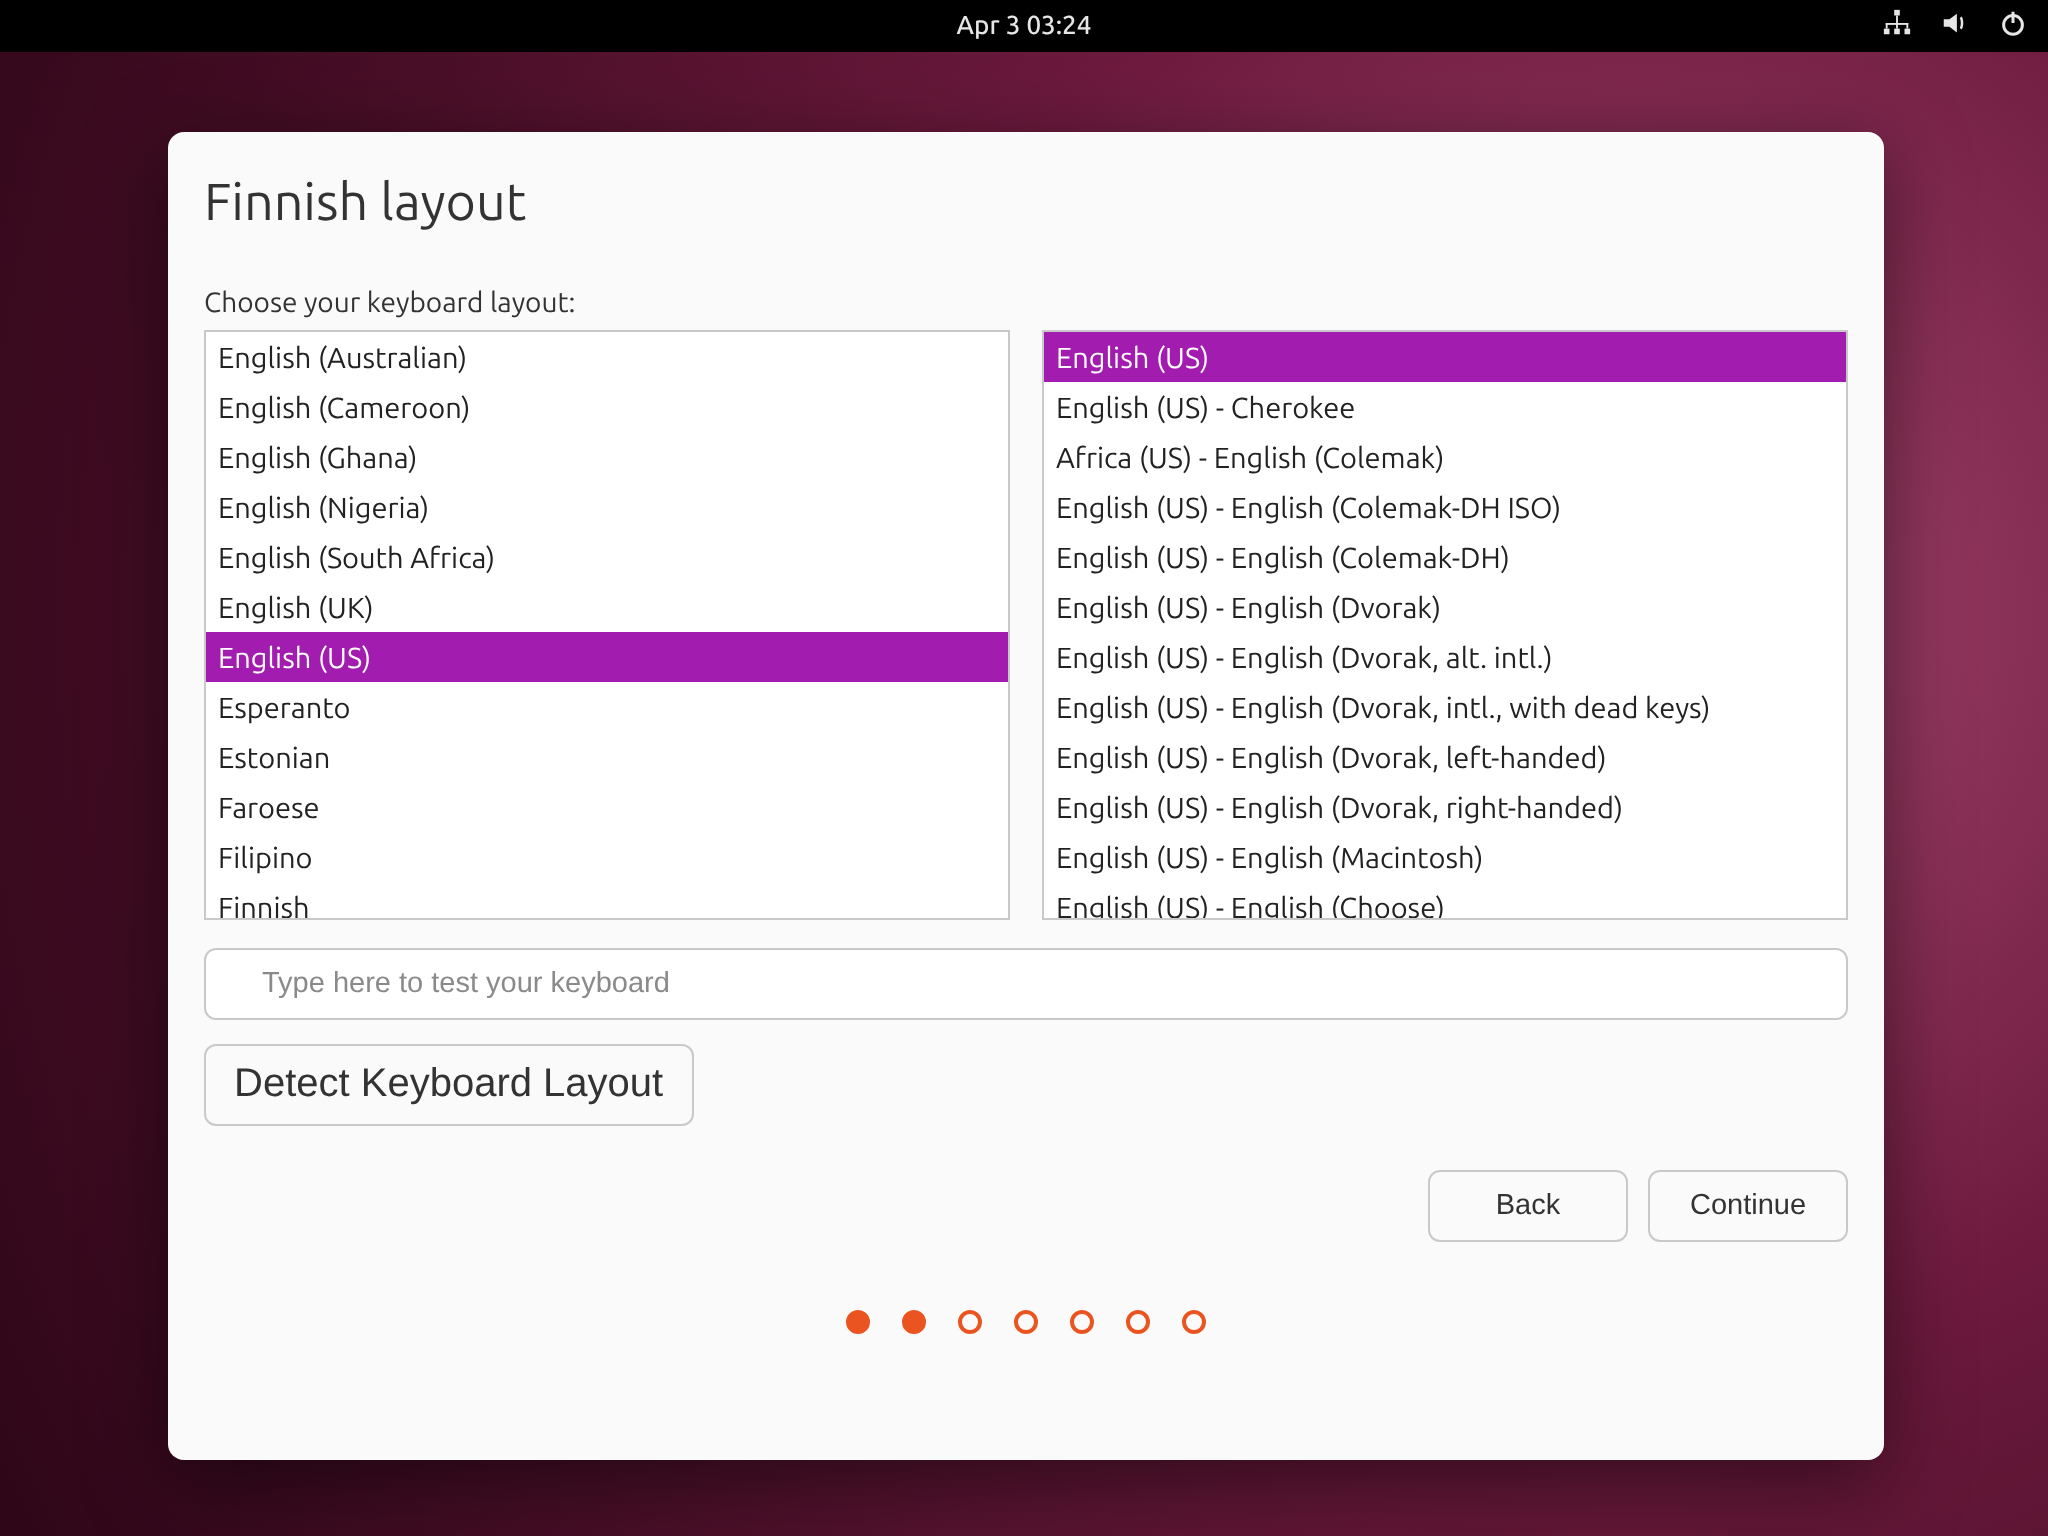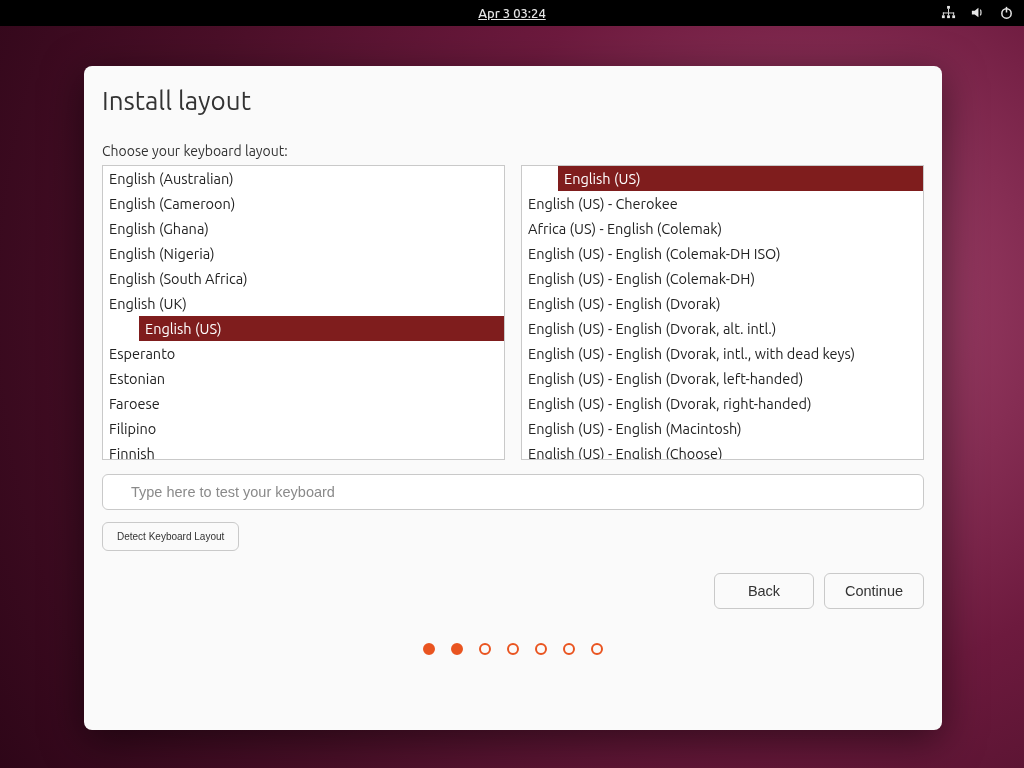--- a/index.html
+++ b/index.html
@@ -7,21 +7,21 @@
   body {
     background: radial-gradient(circle at 80% 40%, #a64770 0%, #6d1a3e 40%, #4a0f28 70%, #2e0618 100%);
     position: relative;
   }
   
   .topbar {
     position: absolute; top:0; left:0; right:0; height:26px;
     background:#000; color:#e6e6e6; font-size:13px;
     display:flex; align-items:center; justify-content:center;
   }
-  .topbar .datetime { font-weight:500;text-decoration:underline; }
+  .topbar .datetime { font-weight:500; }
   .topbar .sys-icons {
     position:absolute; right:10px; top:0; height:26px;
     display:flex; align-items:center; gap:14px;
   }
   .topbar .sys-icons svg { width:15px; height:15px; fill:#e6e6e6; }
 
   
   .window {
     position:absolute; left:84px; top:66px; width:858px; height:664px;
     background:#fafafa; border-radius:8px; box-shadow:0 10px 40px rgba(0,0,0,0.5);
@@ -42,34 +42,34 @@
   .content { padding:20px 18px 10px 18px; flex:1; display:flex; flex-direction:column; }
   .heading { font-size:26px; font-weight:400; color:#333; margin-bottom:28px; }
   .prompt { font-size:14px; color:#333; margin-bottom:6px; }
 
   .two-cols { display:flex; gap:16px; height:295px; }
   .listbox {
     flex:1; border:1px solid #c9c9c9; background:#fff; overflow-y:auto;
     font-size:14.5px; color:#222;
   }
   .listbox .item { padding:2px 6px; line-height:21px; cursor:default; white-space:nowrap; overflow:hidden; text-overflow:ellipsis; }
-  .listbox .item.selected { background:#7f1d1d; color:#fff;margin-left:36px; }
+  .listbox .item.selected { background:#a21caf; color:#fff; }
   .listbox::-webkit-scrollbar { width:10px; }
   .listbox::-webkit-scrollbar-thumb { background:#c7c7c7; border-radius:5px; }
 
   .test-input {
     margin-top:14px; width:100%; height:36px; border:1px solid #c9c9c9;
     border-radius:6px; padding:0 28px; font-size:14.5px; color:#333; background:#fff;
   }
   .test-input::placeholder { color:#8a8a8a; }
 
   .detect-btn {
     margin-top:12px; align-self:flex-start;
     border:1px solid #c9c9c9; background:#fafafa; border-radius:6px;
-    padding:8px 14px; font-size:10px; color:#333; cursor:pointer;
+    padding:8px 14px; font-size:20px; color:#333; cursor:pointer;
   }
 
   .nav-row {
     margin-top:22px; display:flex; justify-content:flex-end; gap:10px;
   }
   .nav-row button {
     border:1px solid #c9c9c9; background:#fafafa; border-radius:6px;
     width:100px; height:36px; font-size:14.5px; color:#333; cursor:pointer;
   }
 
@@ -109,21 +109,21 @@
           <circle cx="8" cy="9" r="5" fill="none" stroke="#e6e6e6" stroke-width="1.6"></circle>
           <rect x="7.2" y="2" width="1.6" height="6" fill="#e6e6e6"></rect>
         </svg>
     </span>
   </div>
 </div>
 
 <div class="window">
 
   <div class="content">
-    <div class="heading">Install layout</div>
+    <div class="heading">Finnish layout</div>
     <div class="prompt">Choose your keyboard layout:</div>
 
     <div class="two-cols">
       <div class="listbox" id="layouts">
           <div class="item">English (Australian)</div>
           <div class="item">English (Cameroon)</div>
           <div class="item">English (Ghana)</div>
           <div class="item">English (Nigeria)</div>
           <div class="item">English (South Africa)</div>
           <div class="item">English (UK)</div>

